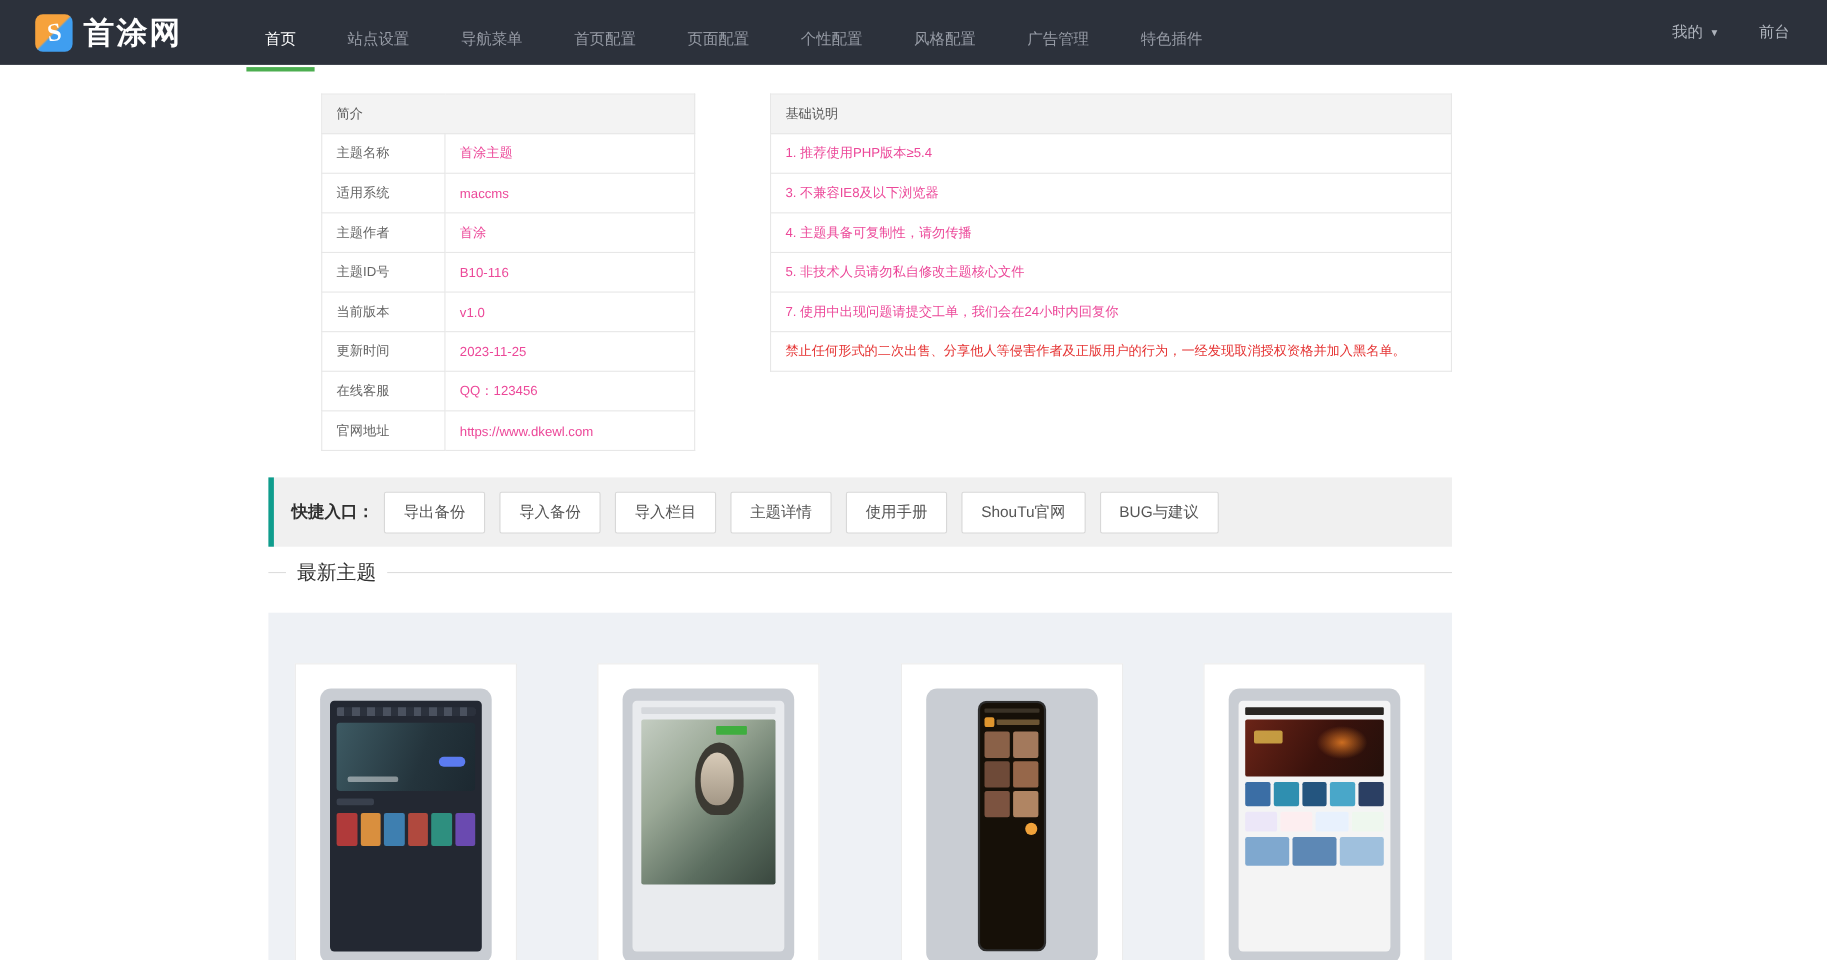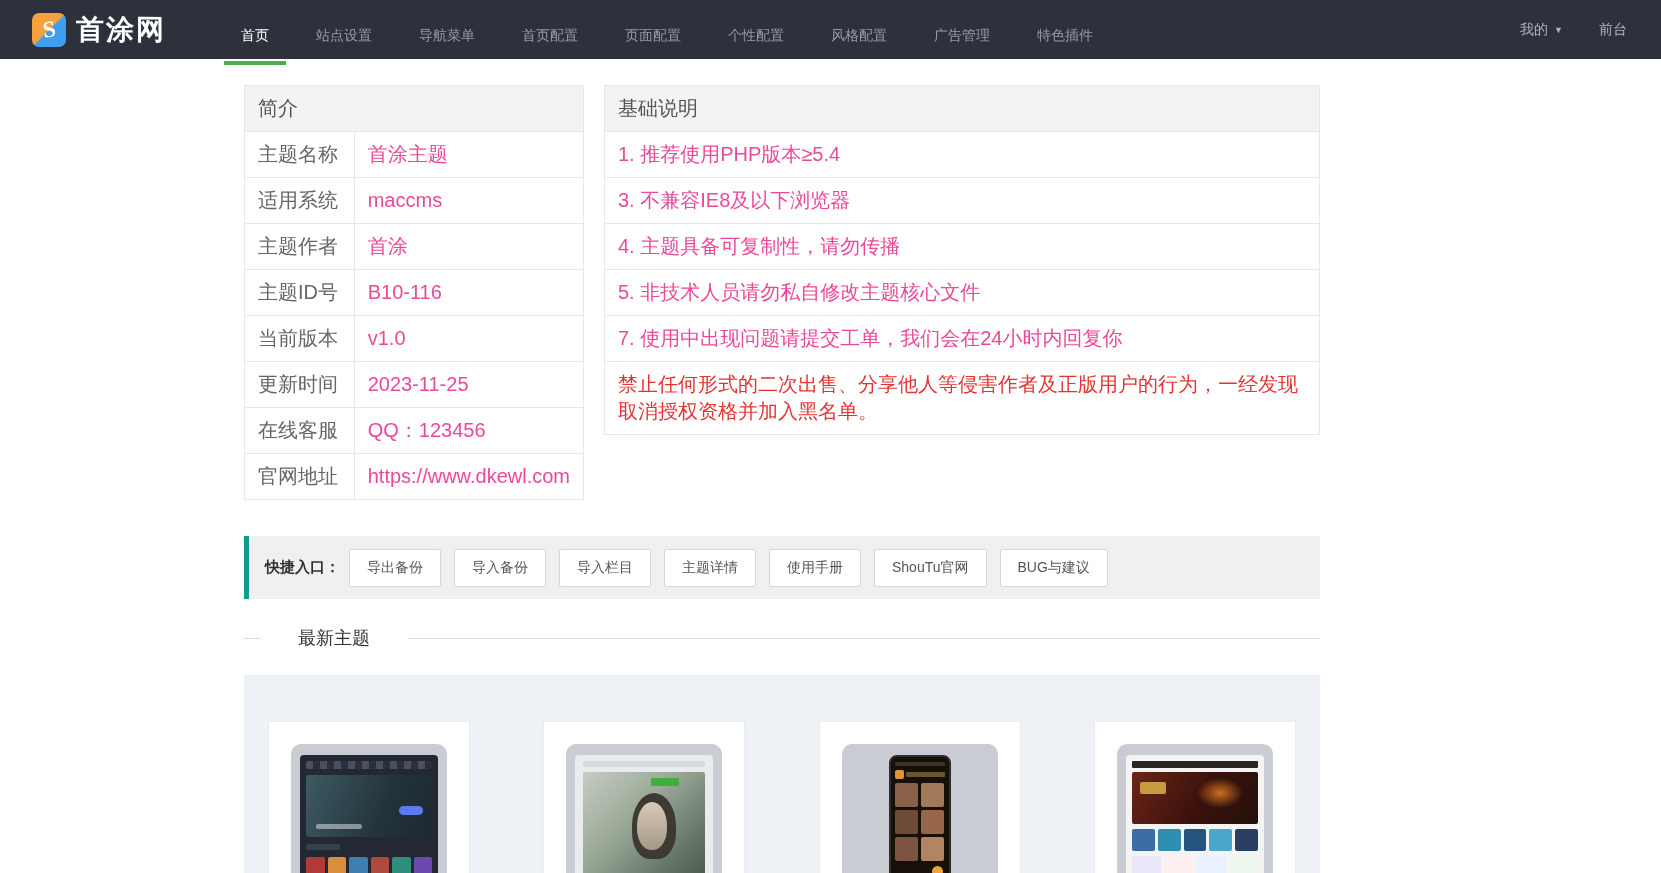--- a/index.html
+++ b/index.html
@@ -28,37 +28,37 @@
   .nav-user{color:#aeb3bc;font-size:14px;cursor:pointer;display:flex;align-items:center;}
   .nav-user .caret{font-size:9px;margin-left:6px;color:#aeb3bc;}
   .nav-frontend{color:#aeb3bc;font-size:14px;margin-left:36px;cursor:pointer;text-decoration:none;}
   
   .container{width:1076px;margin-left:244px;}
   
   .alert{margin-top:17px;height:51px;background:#f0f0f0;border-left:5px solid var(--teal);
     display:flex;align-items:center;padding:0 20px;font-size:14px;color:#3a3a3a;}
   
   .tables-row{display:flex;gap:20px;margin-top:26px;align-items:flex-start;}
-  table{border-collapse:collapse;font-size:20px;}
+  table{border-collapse:collapse;font-size:12px;margin-left:48px;}
   .intro-table{width:340px;}
   .notes-table{flex:1;width:716px;}
   th,td{border:1px solid var(--border);padding:9px 13px;text-align:left;font-weight:normal;}
   thead th{background:#f3f3f3;color:#555;}
   td{color:#ec4899;}
   .t-label{width:112px;color:#666;}
   .notes-table td.red{color:var(--red);}
   
-  .quick-entry{margin-top:36px;height:63px;background:#f0f0f0;border-left:5px solid var(--teal);
+  .quick-entry{margin-top:24px;height:63px;background:#f0f0f0;border-left:5px solid var(--teal);
     display:flex;align-items:center;padding:0 16px;}
   .qe-label{font-size:15px;font-weight:bold;color:#2f2f2f;margin-right:9px;white-space:nowrap;}
   .qe-btn{background:#fff;border:1px solid #d8d8d8;border-radius:2px;color:#555;font-size:14px;
     padding:9px 17px;margin-right:13px;cursor:pointer;white-space:nowrap;
     font-family:"Liberation Sans","DejaVu Sans",sans-serif;}
   
-  .section-title{display:flex;align-items:center;margin-top:24px;height:30px;gap:28px;}
+  .section-title{display:flex;align-items:center;margin-top:8px;height:30px;}
   .section-title .line{height:1px;background:#ddd;}
   .section-title .line.short{width:16px;}
   .section-title .line.long{flex:1;}
   .section-title .title-text{font-size:18px;color:#333;margin:0 10px;white-space:nowrap;}
   
   .themes-panel{margin-top:22px;background:var(--panel);padding:46px 24px 60px;
     display:flex;justify-content:space-between;height:400px;}
   .theme-card{width:202px;background:#fff;border:1px solid #ececec;padding:22px 22px 0;height:380px;cursor:pointer;}
   .device-frame{background:#c9cdd3;border-radius:10px;padding:11px 9px;height:250px;}
   .scr{position:relative;width:100%;height:100%;border-radius:4px;overflow:hidden;}

